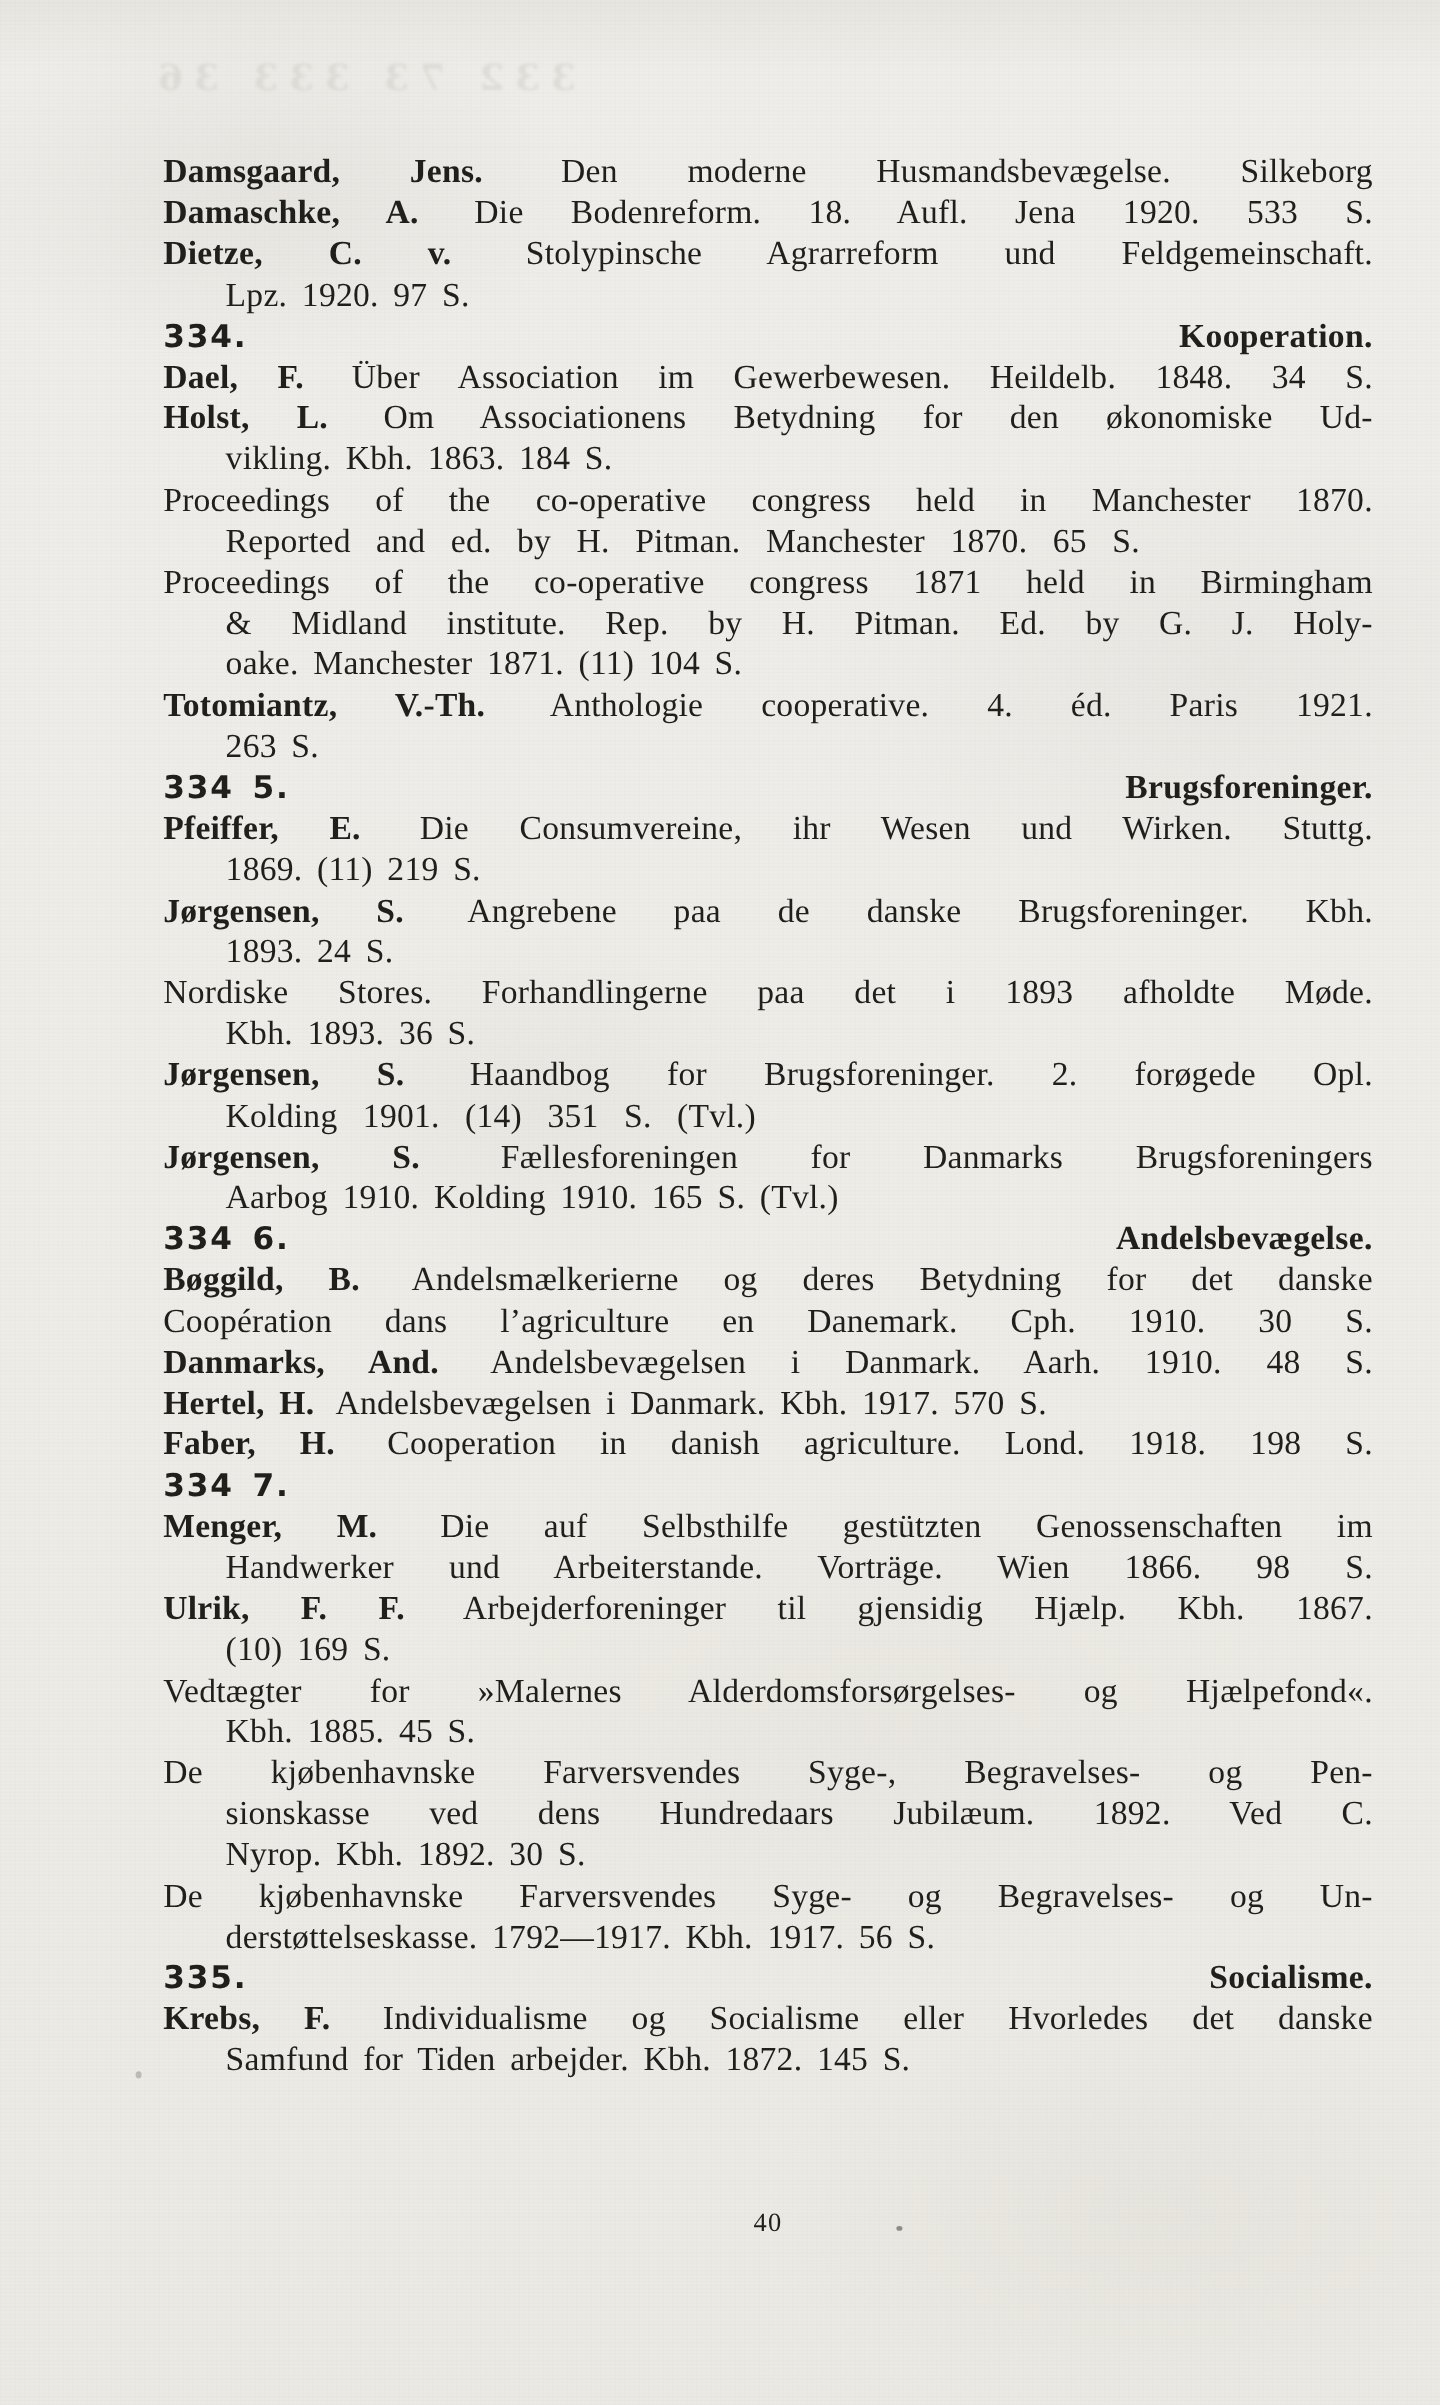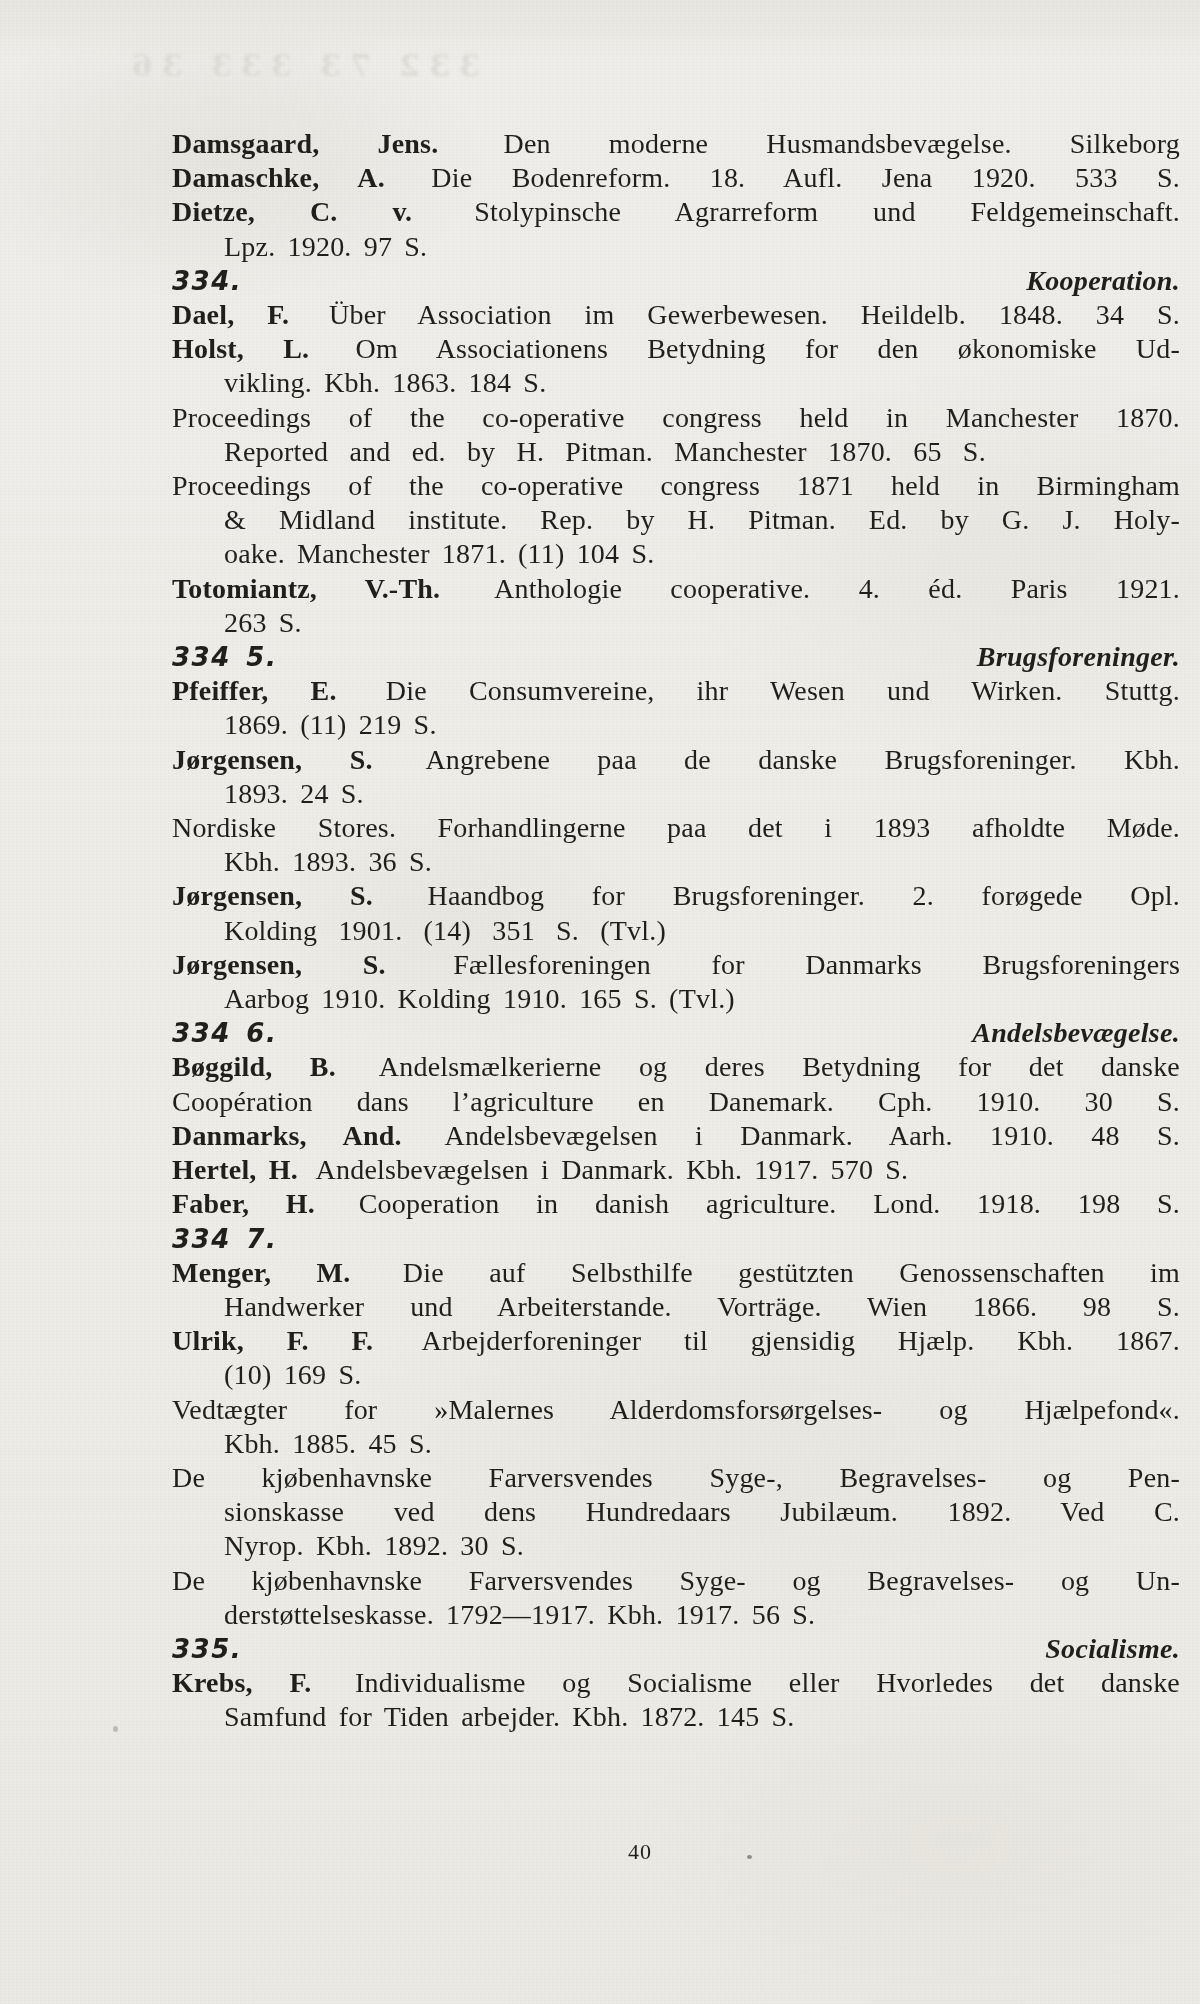--- a/index.html
+++ b/index.html
@@ -24,28 +24,28 @@
   .bleed {
     position: absolute; left: 150px; top: 48px; width: 330px;
     transform: scaleX(-1);
     font-family: "DejaVu Serif", serif; font-weight: bold; font-size: 30px;
     letter-spacing: 9px; color: #d5d2cb; opacity: .6; filter: blur(1.4px);
     white-space: nowrap;
   }
   .content {
     position: absolute; left: 136px; top: 127px; width: 1008px;
     font-size: 28px; line-height: 34.2px;
-    letter-spacing: .2px; word-spacing: 5px; margin-left: 36px;
+    letter-spacing: .2px; word-spacing: 5px;
   }
   .line { min-height: 34.2px; }
   .line.cont { padding-left: 52px; }
   .line.j { text-align: justify; text-align-last: justify; }
   .line.wide { word-spacing: 14px; }
   .author { font-weight: bold; padding-right: 7px; }
-  .h-row { display: flex; justify-content: space-between; align-items: center; min-height: 34.2px; font-style: italic; }
+  .h-row { display: flex; justify-content: space-between; align-items: center; min-height: 34.2px; }
   .h-num {
     font-family: "DejaVu Sans", "Liberation Sans", sans-serif;
     font-weight: bold; font-size: 26px; letter-spacing: 1.5px;
   }
   .h-label { font-weight: bold; letter-spacing: .3px; }
   .page-number {
     position: absolute; left: 136px; top: 1835px; width: 1008px;
     text-align: center; font-size: 22px; letter-spacing: 1px; line-height: 34px;
   }
   .speck { position: absolute; border-radius: 50%; background: rgba(70,66,60,.55); }

